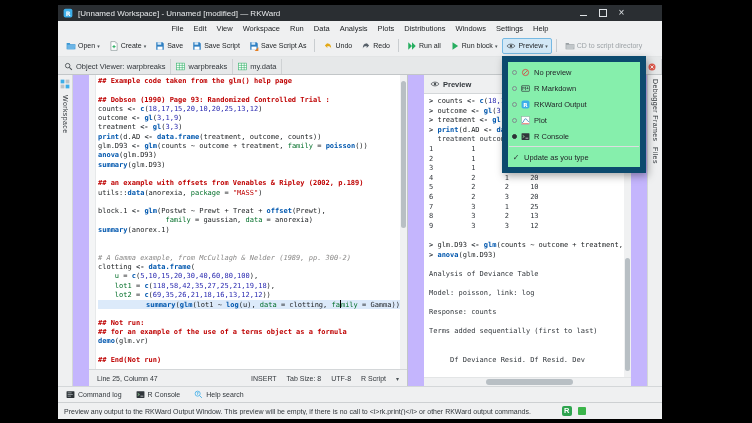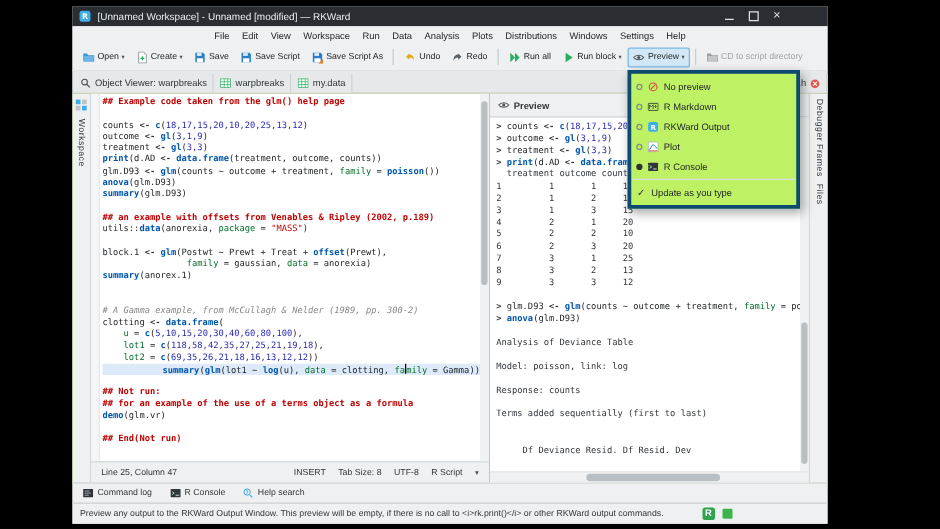--- a/index.html
+++ b/index.html
@@ -33,21 +33,21 @@
   
   .tabbar{flex:0 0 17px;height:17px;display:flex;align-items:flex-end;background:#e6e8e9;border-bottom:1px solid #c2c6c8;padding-left:1px;}
   .tab{display:flex;align-items:center;gap:3px;font-size:7.5px;padding:0 5px;height:15px;border-right:1px solid #cfd2d4;
        color:#31363b;background:#e6e8e9;white-space:nowrap;}
   .tab.active{background:#fcfcfc;border-top:2px solid #3daee9;height:15px;}
   .tab .icon svg{width:9px;height:9px;display:block;}
   .tab .close svg{width:8px;height:8px;display:block;}
   .tab-spacer{width:288px;height:100%;display:inline-block;}
 
   
-  .main{flex:1;display:flex;min-height:0;background:#84cc16;}
+  .main{flex:1;display:flex;min-height:0;background:#c4b5fd;gap:16px;}
   .dock-strip{width:14px;background:#eff0f1;display:flex;flex-direction:column;align-items:center;gap:6px;padding-top:4px;flex:0 0 14px;}
   .dock-strip.left{border-right:1px solid #d4d7d9;}
   .dock-strip.right{border-left:1px solid #d4d7d9;}
   .dock-strip .icon svg{width:10px;height:10px;display:block;}
   .vlabel{writing-mode:vertical-rl;font-size:7px;color:#31363b;letter-spacing:.4px;white-space:nowrap;}
 
   
   .editor{flex:0 0 318px;width:318px;display:flex;flex-direction:column;border-right:1px solid #c2c6c8;background:#fff;min-height:0;}
   .editor-body{flex:1;display:flex;min-height:0;}
   .gutter{width:6px;background:#f4f5f6;border-right:1px solid #e7e9ea;flex:0 0 6px;}
@@ -91,21 +91,21 @@
   .btab .icon svg{width:9px;height:9px;display:block;}
 
   
   .statusbar{flex:0 0 16px;height:16px;background:#eff0f1;border-top:1px solid #cdd0d2;display:flex;align-items:center;padding:0 6px;font-size:7px;color:#31363b;}
   .sb-msg{white-space:nowrap;overflow:hidden;text-overflow:ellipsis;flex:1;}
   .sb-right{display:flex;align-items:center;gap:6px;margin-left:8px;margin-right:70px;}
   .r-badge{font-weight:bold;color:#fff;background:#2ea44f;border-radius:2px;padding:0 2.5px;font-size:7.5px;line-height:10px;}
   .led{width:8px;height:8px;background:#3bb54a;border-radius:1px;display:inline-block;}
 
   
-  .preview-menu{position:absolute;top:51px;left:390px;width:132px;background:#bef264;border:3px solid #0c4a6e;
+  .preview-menu{position:absolute;top:51px;left:390px;width:132px;background:#86efac;border:6px solid #0c4a6e;
                 box-shadow:2px 3px 8px rgba(0,0,0,.35);z-index:20;padding:2px 0;font-size:7.5px;color:#232629;}
   .pm-item{display:flex;align-items:center;gap:4px;padding:0 6px 0 4px;height:16px;}
   .pm-item .radio{width:5px;height:5px;border:1px solid #7f8c8d;border-radius:50%;flex:0 0 5px;box-sizing:border-box;}
   .pm-item .radio.sel{background:#2d3236;border-color:#2d3236;}
   .pm-item .icon svg{width:9px;height:9px;display:block;}
   .pm-sep{height:1px;background:#dcdee0;margin:2px 1px;}
   .pm-check{width:8px;text-align:center;color:#2d3236;font-size:8px;flex:0 0 8px;}
 </style>
 </head>
 <body>
@@ -332,20 +332,21 @@
           </span>
         <span class="vlabel">Workspace</span>
       </div>
 
       <div class="editor">
         <div class="editor-body">
           <div class="gutter"></div>
           <div class="code" id="code">
               <div class="cline"><span class="tk-c">## Example code taken from the glm() help page</span></div>
               <div class="cline">&nbsp;</div>
+              <div class="cline"><span class="tk-c">## Dobson (1990) Page 93: Randomized Controlled Trial :</span></div>
               <div class="cline"><span class="tk-p">counts </span><span class="tk-o">&lt;- </span><span class="tk-f">c</span><span class="tk-p">(</span><span class="tk-n">18,17,15,20,10,20,25,13,12</span><span class="tk-p">)</span></div>
               <div class="cline"><span class="tk-p">outcome </span><span class="tk-o">&lt;- </span><span class="tk-f">gl</span><span class="tk-p">(</span><span class="tk-n">3,1,9</span><span class="tk-p">)</span></div>
               <div class="cline"><span class="tk-p">treatment </span><span class="tk-o">&lt;- </span><span class="tk-f">gl</span><span class="tk-p">(</span><span class="tk-n">3,3</span><span class="tk-p">)</span></div>
               <div class="cline"><span class="tk-f">print</span><span class="tk-p">(d.AD </span><span class="tk-o">&lt;- </span><span class="tk-f">data.frame</span><span class="tk-p">(treatment, outcome, counts))</span></div>
               <div class="cline"><span class="tk-p">glm.D93 </span><span class="tk-o">&lt;- </span><span class="tk-f">glm</span><span class="tk-p">(counts ~ outcome + treatment, </span><span class="tk-a">family</span><span class="tk-p"> = </span><span class="tk-f">poisson</span><span class="tk-p">())</span></div>
               <div class="cline"><span class="tk-f">anova</span><span class="tk-p">(glm.D93)</span></div>
               <div class="cline"><span class="tk-f">summary</span><span class="tk-p">(glm.D93)</span></div>
               <div class="cline">&nbsp;</div>
               <div class="cline"><span class="tk-c">## an example with offsets from Venables &amp; Ripley (2002, p.189)</span></div>
               <div class="cline"><span class="tk-p">utils::</span><span class="tk-f">data</span><span class="tk-p">(anorexia, </span><span class="tk-a">package</span><span class="tk-p"> = </span><span class="tk-s">"MASS"</span><span class="tk-p">)</span></div>

